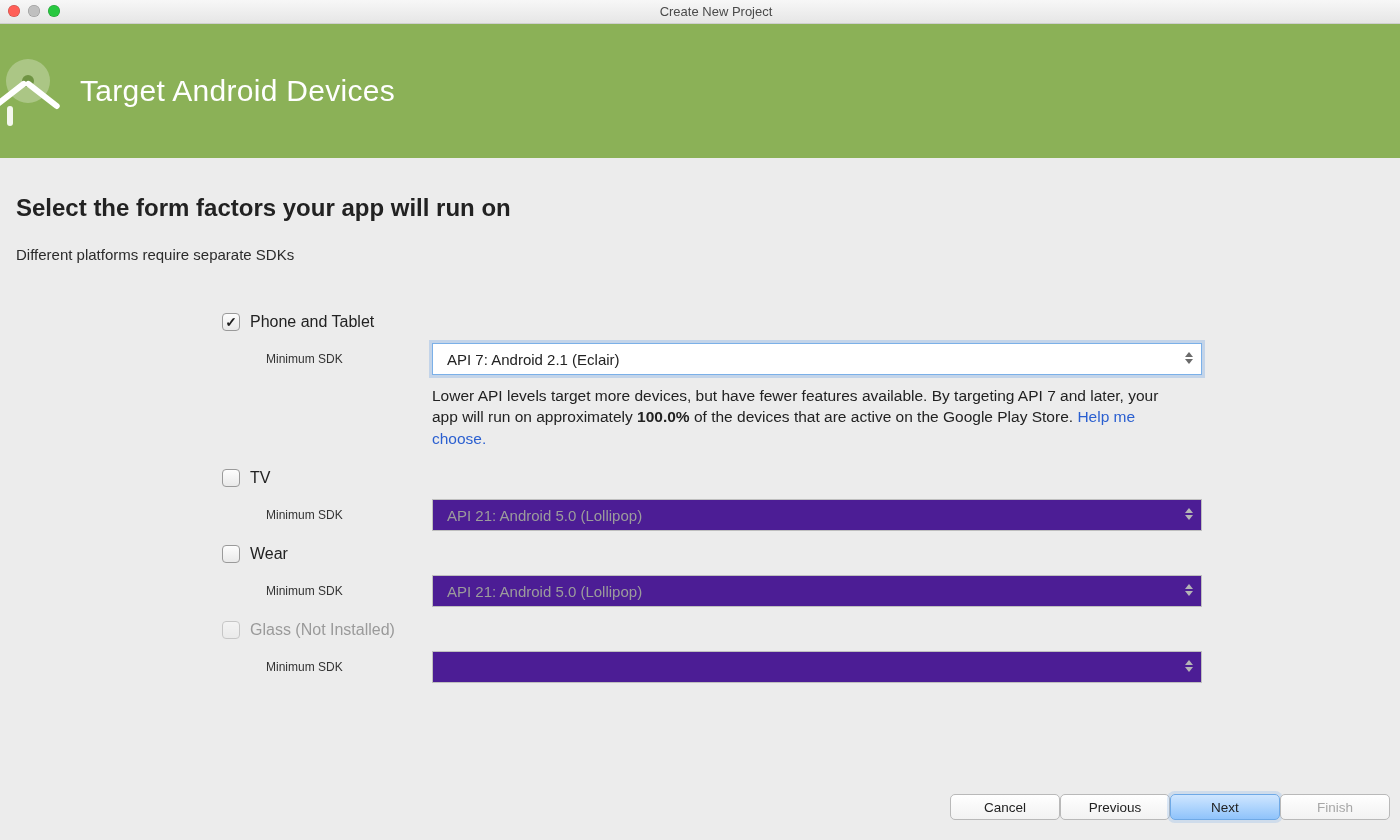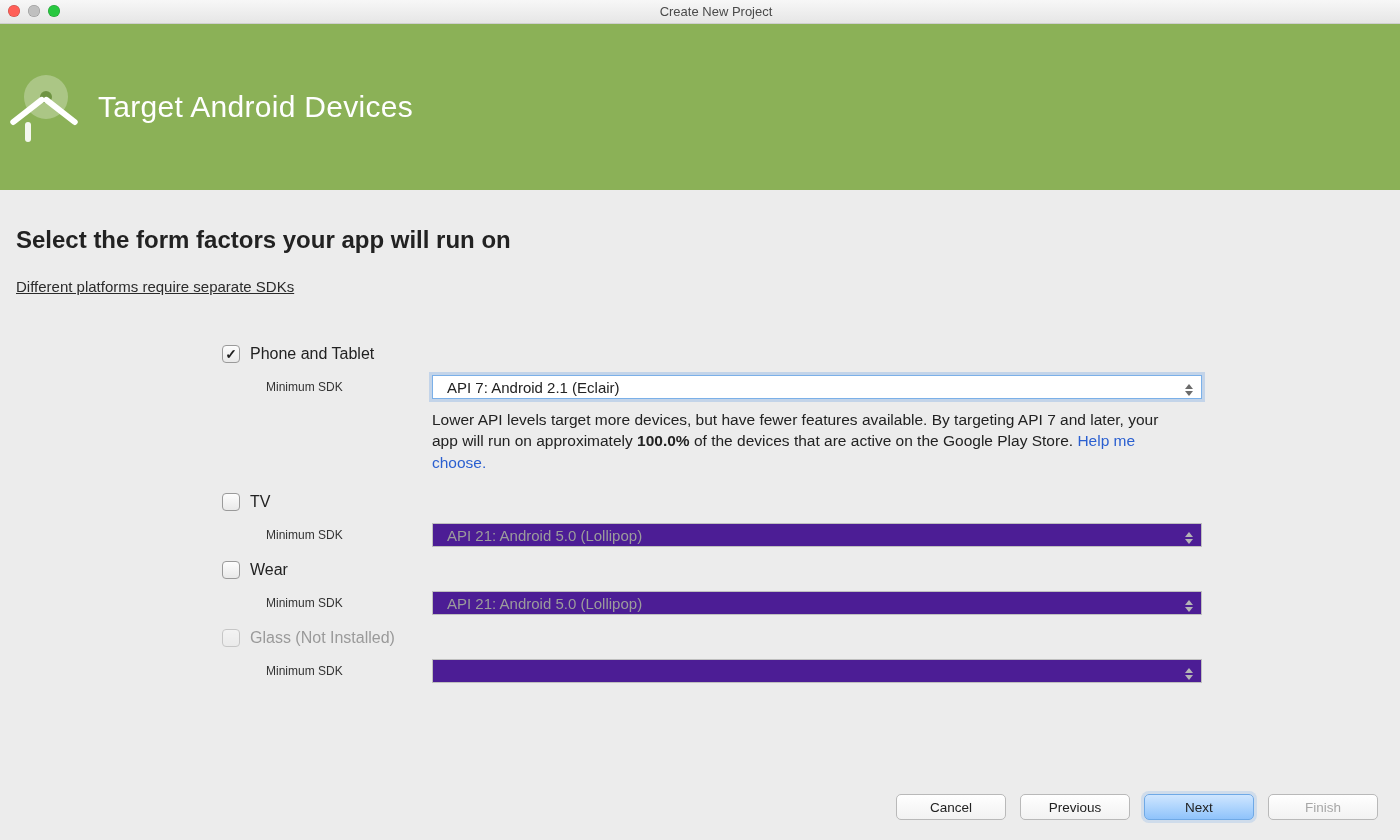--- a/index.html
+++ b/index.html
@@ -4,57 +4,57 @@
 <style>
   * { box-sizing: border-box; margin: 0; padding: 0; }
   html, body { width: 1400px; height: 840px; font-family: "Lucida Grande","Helvetica Neue",Arial,sans-serif; background:#ececec; overflow:hidden; }
   
   .titlebar { height:24px; background:linear-gradient(#f7f7f7,#e6e6e6); border-bottom:1px solid #cfcfcf; display:flex; align-items:center; position:relative;padding-left:32px; }
   .traffic { position:absolute; left:8px; top:5px; display:flex; gap:8px; }
   .tl { width:12px; height:12px; border-radius:50%; box-shadow: inset 0 0 0 0.5px rgba(0,0,0,0.25); }
   .tl.red{background:#ff5f57;} .tl.yel{background:#c0c0c0;} .tl.grn{background:#28c840;}
   .titlebar .title { margin:0 auto; font-size:13px; color:#4a4a4a; }
   
-  .header { height:166px; background:#8bb157; display:flex; align-items:center; padding-left:18px; color:#fff; }
+  .header { height:134px; background:#8bb157; display:flex; align-items:center; padding-left:0; color:#fff; }
   .logo { width:64px; height:64px; position:relative; margin-right:16px; }
   .logo .disc { position:absolute; left:6px; top:0; width:44px; height:44px; border-radius:50%; background:rgba(255,255,255,0.28); }
   .logo .knob { position:absolute; left:22px; top:16px; width:12px; height:12px; border-radius:50%; background:#6f9443; }
   .logo .arm { position:absolute; background:#fff; border-radius:3px; height:6px; transform-origin:left center; }
   .logo .arm.a1 { width:42px; left:26px; top:20px; transform:rotate(38deg); }
   .logo .arm.a2 { width:42px; left:26px; top:20px; transform:rotate(142deg); }
   .logo .arm.a3 { width:20px; left:10px; top:44px; transform:rotate(90deg); background:rgba(255,255,255,0.9);}
   .header h1 { font-size:30px; font-weight:400; letter-spacing:0.3px; }
   
   .content { padding:36px 16px 0 16px; color:#222; }
   .h2 { font-size:24px; font-weight:700; margin-bottom:24px; }
-  .sub { font-size:15px; color:#2b2b2b; margin-bottom:50px;text-decoration:underline; }
+  .sub { font-size:15px; color:#2b2b2b; margin-bottom:50px; }
   .form { margin-left:206px; width:980px; }
   .row { display:flex; align-items:flex-start; margin-bottom:6px; }
   .ck { width:18px; height:18px; border:1px solid #9a9a9a; border-radius:4px; background:linear-gradient(#fdfdfd,#e9e9e9); margin-right:10px; flex-shrink:0; display:flex; align-items:center; justify-content:center; }
   .ck.checked::after { content:"✓"; font-size:14px; font-weight:700; color:#1e1e1e; line-height:1; }
   .ck.disabled { opacity:0.45; }
   .ck-label { font-size:16px; color:#222; padding-top:0px; }
   .ck-label.disabled { color:#9a9a9a; }
   .indent { margin-left:44px; display:flex; align-items:center; margin-top:12px; margin-bottom:8px; }
   .indent .lab { width:166px; font-size:12px; color:#333; }
-  .select { flex:1; height:24px; border:1px solid #bfbfbf; border-radius:0; background:#fff; position:relative; display:flex; align-items:center; padding:0 26px 0 14px; font-size:15px; color:#222; }
+  .select { flex:1; height:32px; border:1px solid #bfbfbf; border-radius:0; background:#fff; position:relative; display:flex; align-items:center; padding:0 26px 0 14px; font-size:15px; color:#222; }
   .select.focus { border:1px solid #7bb0e8; box-shadow:0 0 0 3px rgba(120,170,230,0.35); }
   .select.disabled { color:#9c9c9c; background:#4c1d95; }
   .select.empty { color:transparent; }
   .stepper { position:absolute; right:5px; top:4px; width:14px; height:20px; display:flex; flex-direction:column; justify-content:center; gap:2px; }
   .stepper::before, .stepper::after { content:""; width:0; height:0; border-left:4px solid transparent; border-right:4px solid transparent; margin:0 auto; }
   .stepper::before { border-bottom:5px solid #6b6b6b; }
   .stepper::after { border-top:5px solid #6b6b6b; }
   .select.disabled .stepper::before{border-bottom-color:#b5b5b5;} .select.disabled .stepper::after{border-top-color:#b5b5b5;}
   .help { margin-left:210px; width:750px; font-size:15.5px; line-height:1.38; color:#222; margin-top:10px; margin-bottom:20px; }
   .help b { font-weight:700; }
   .help a { color:#2a5fd0; text-decoration:none; }
   .section { margin-top:14px; }
   
-  .footer { position:absolute; bottom:20px; right:22px; display:flex; gap:14px; }
+  .footer { position:absolute; bottom:20px; right:10px; display:flex; }
   .btn { width:110px; height:26px; border:1px solid #b9b9b9; border-radius:5px; background:linear-gradient(#ffffff,#f2f2f2); font-size:13.5px; color:#222; display:flex; align-items:center; justify-content:center; cursor:default; }
   .btn.primary { background:linear-gradient(#cfe6ff,#8fc3fb); border-color:#6fa9e6; box-shadow:0 0 0 3px rgba(120,170,230,0.25); }
   .btn.disabled { color:#a7a7a7; }
 </style>
 </head>
 <body>
 
 <div class="titlebar">
   <div class="traffic">
     <div class="tl red"></div>

